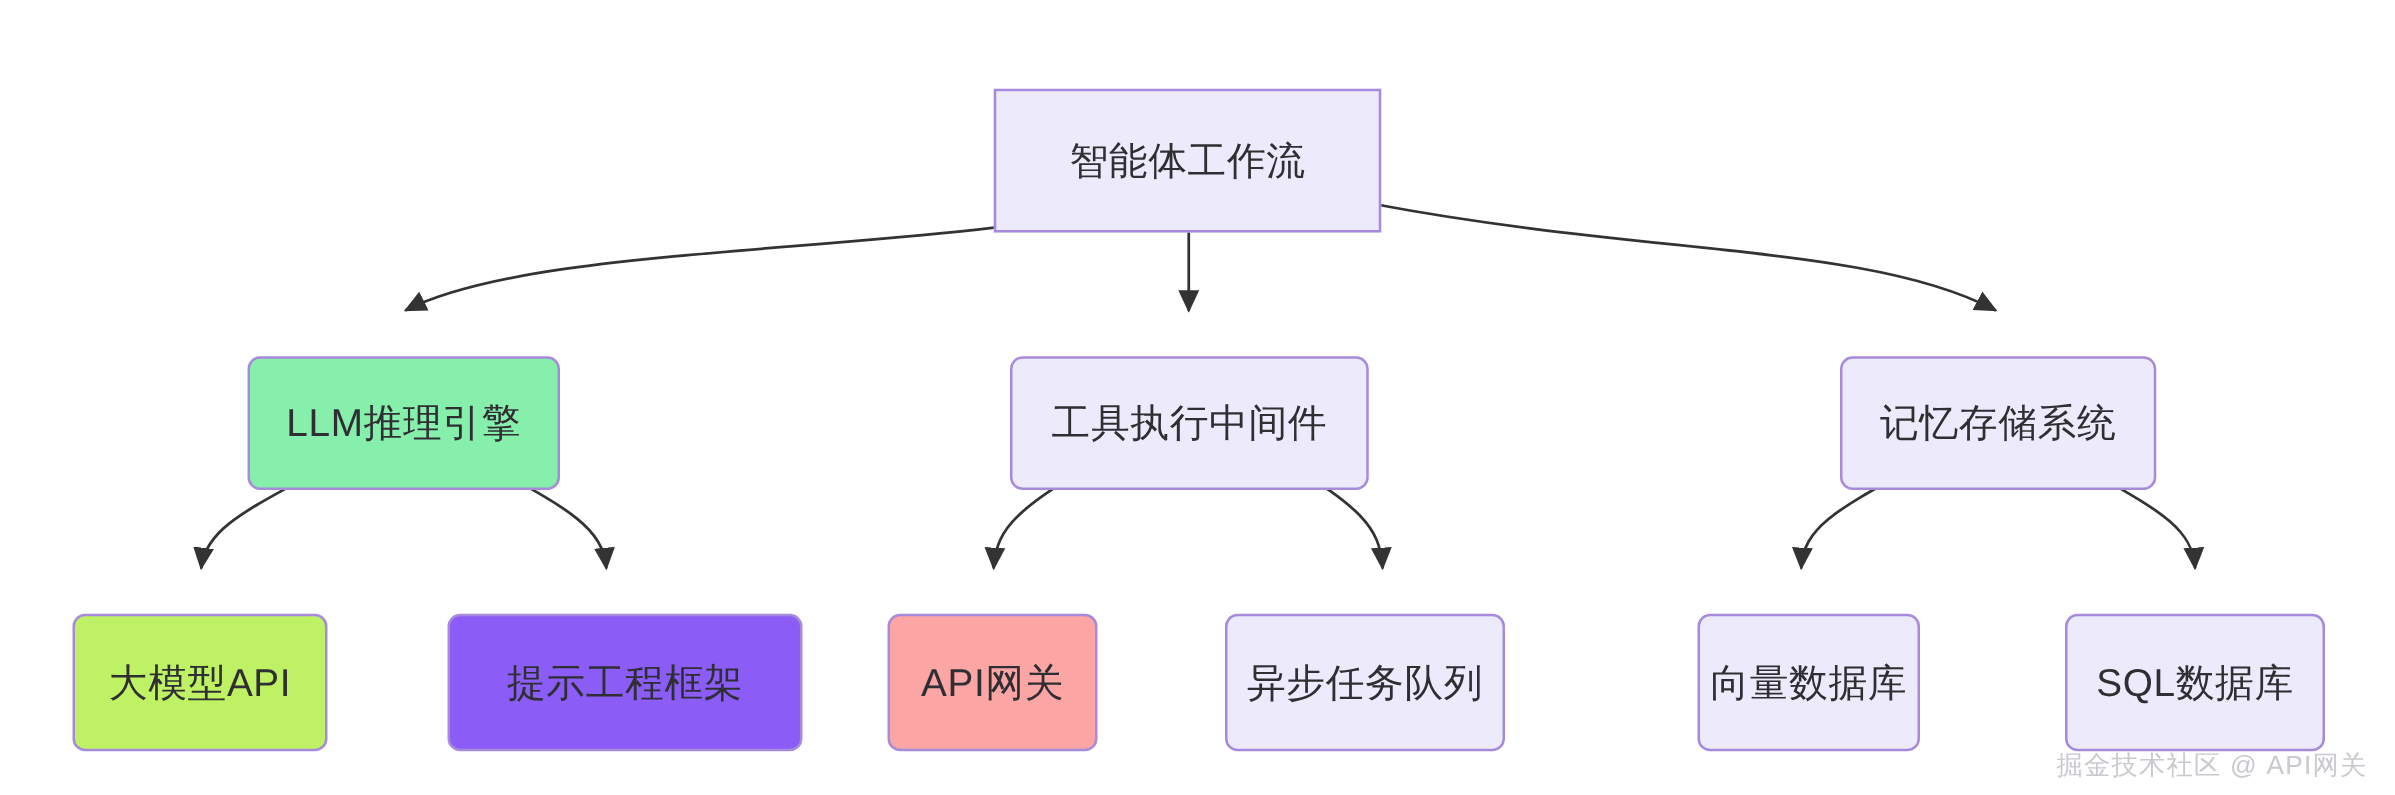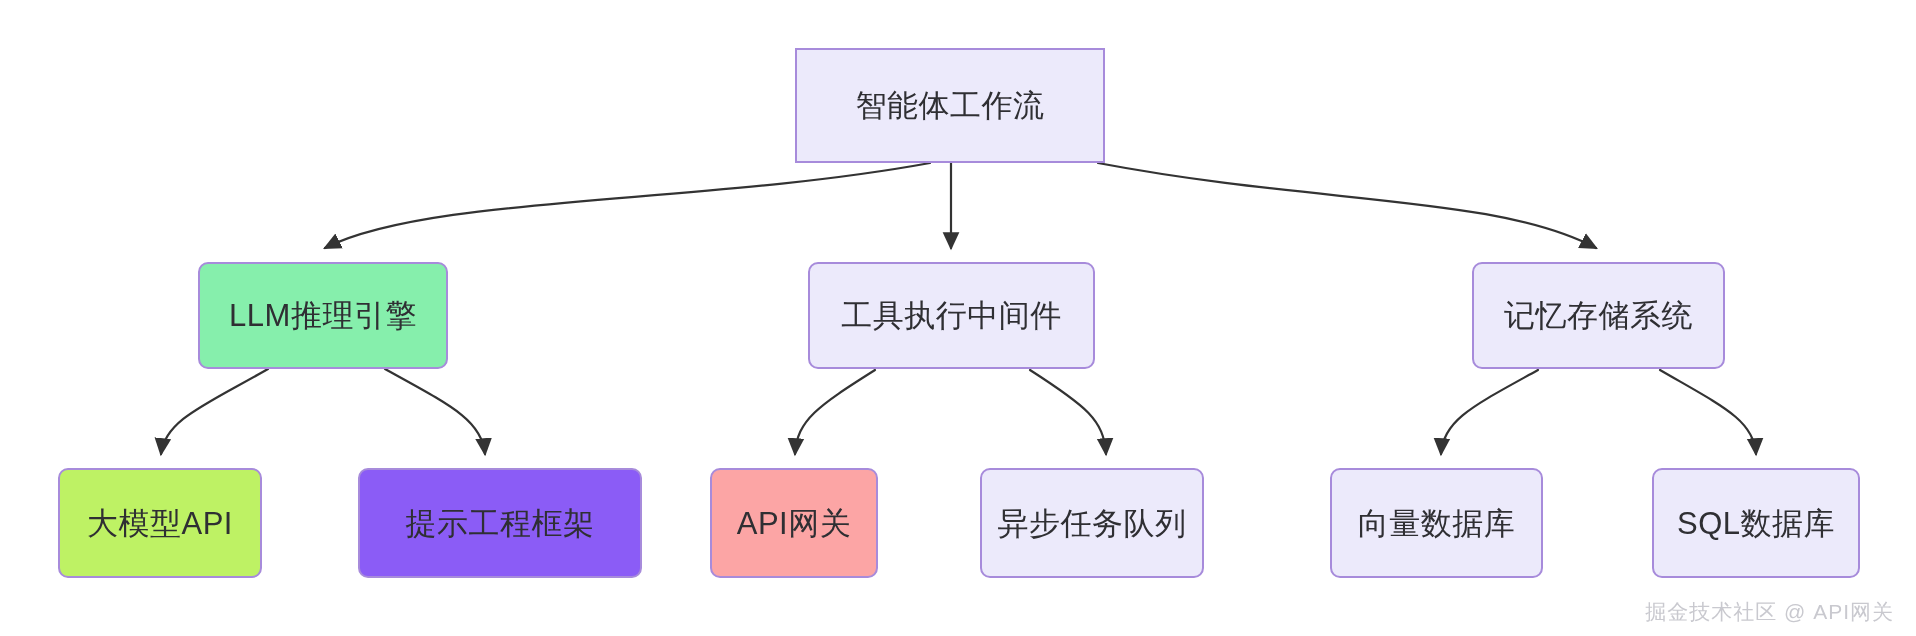--- a/index.html
+++ b/index.html
@@ -34,20 +34,21 @@
     background: #ECEAFB;
     border: 2px solid #A78BDB;
     display: flex;
     align-items: center;
     justify-content: center;
     color: #2f2f33;
     font-size: 31px;
     font-weight: 400;
     letter-spacing: 0.5px;
     white-space: nowrap;
+    margin-top: 23px;
   }
   .node.rounded { border-radius: 10px; }
   .node.sharp   { border-radius: 0px; }
   .node-label {
     line-height: 1;
     user-select: none;
   }
   #watermark {
     position: absolute;
     right: 22px;
@@ -101,21 +102,21 @@
       </div>
       <div class="node rounded" style="left: 358px; top: 468px; width: 284px; height: 110px; background: #8b5cf6; border-color: rgb(167, 139, 219); color: rgb(47, 47, 51); text-align: right;">
         <span class="node-label">提示工程框架</span>
       </div>
       <div class="node rounded" style="left: 710px; top: 468px; width: 168px; height: 110px; background: #fca5a5; border-color: rgb(167, 139, 219); color: rgb(47, 47, 51);">
         <span class="node-label">API网关</span>
       </div>
       <div class="node rounded" style="left: 980px; top: 468px; width: 224px; height: 110px; background: rgb(236, 234, 251); border-color: rgb(167, 139, 219); color: rgb(47, 47, 51);">
         <span class="node-label">异步任务队列</span>
       </div>
-      <div class="node rounded" style="left: 1330px; top: 468px; width: 213px; height: 110px; background: rgb(236, 234, 251); border-color: rgb(167, 139, 219); color: rgb(47, 47, 51);">
+      <div class="node rounded" style="left: 1358px; top: 468px; width: 178px; height: 110px; background: rgb(236, 234, 251); border-color: rgb(167, 139, 219); color: rgb(47, 47, 51);">
         <span class="node-label">向量数据库</span>
       </div>
       <div class="node rounded" style="left: 1652px; top: 468px; width: 208px; height: 110px; background: rgb(236, 234, 251); border-color: rgb(167, 139, 219); color: rgb(47, 47, 51); align-items: center;">
         <span class="node-label">SQL数据库</span>
       </div>
     </div>
 
   <div id="watermark">掘金技术社区 @ API网关</div>
 </div>
 

